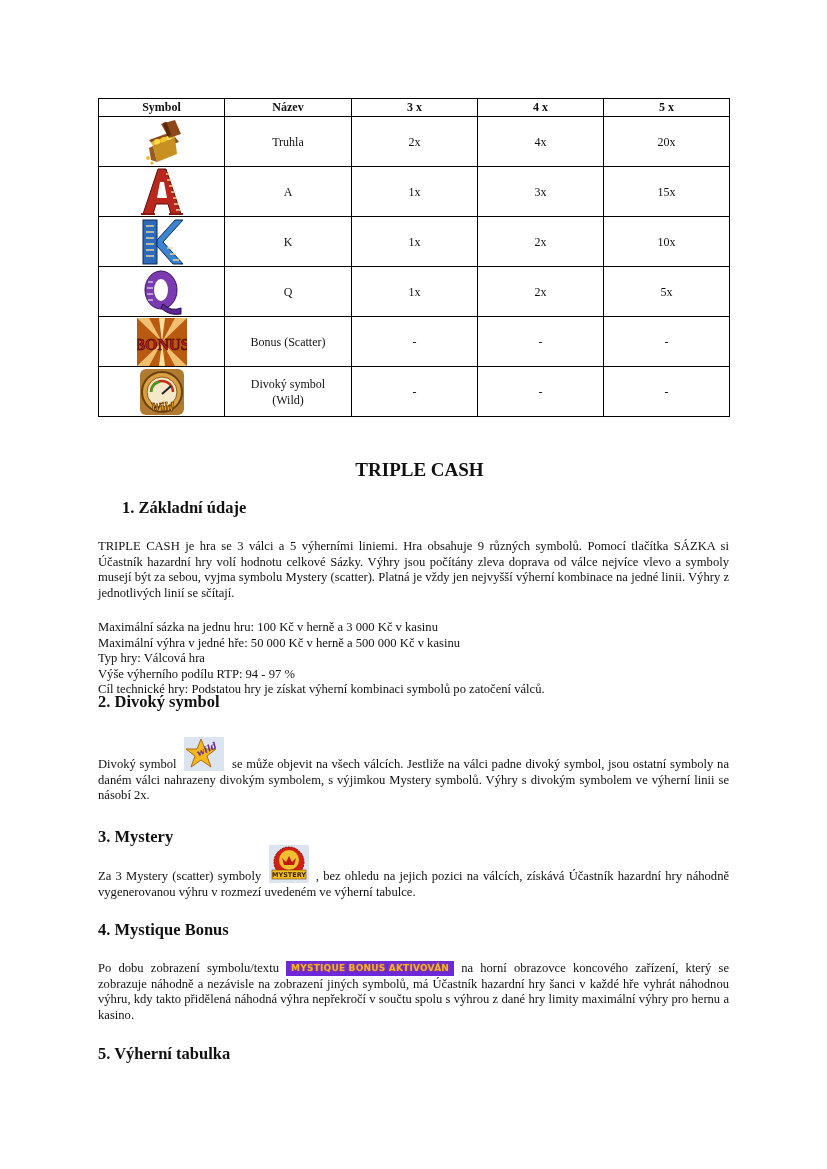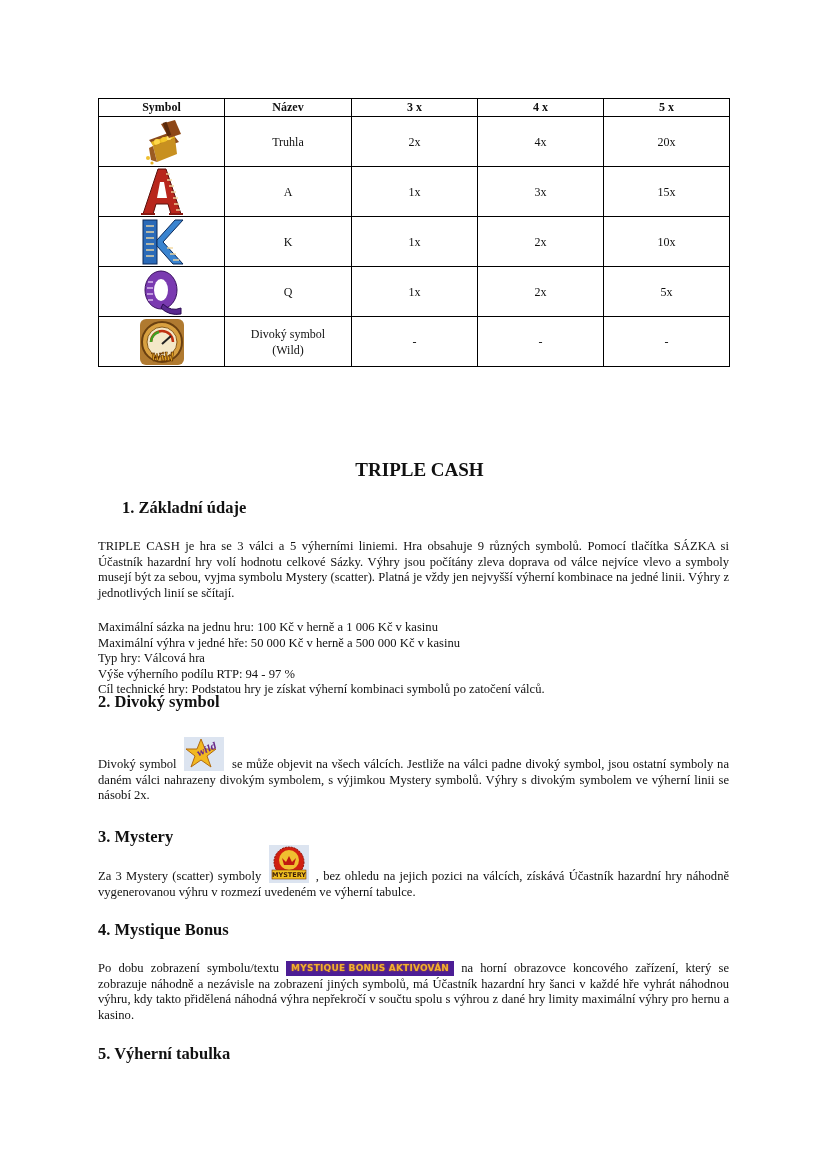--- a/index.html
+++ b/index.html
@@ -13,21 +13,21 @@
   col.c0 { width: 126px; } col.c1 { width: 127px; } col.c2 { width: 126px; } col.c3 { width: 126px; } col.c4 { width: 126px; }
   .sym { display: inline-block; width: 50px; height: 48px; vertical-align: middle; }
   .sym svg { width: 50px; height: 48px; display: block; }
 
   h1.title { position: absolute; left: 6px; width: 827px; top: 459px; margin: 0; text-align: center; font-size: 19px; font-weight: bold; }
   h2.sec { position: absolute; left: 98px; margin: 0; font-size: 16.5px; font-weight: bold; }
   p.txt { position: absolute; left: 98px; width: 631px; margin: 0; font-size: 12.6px; line-height: 15.6px; text-align: justify; }
   p.txt.left { text-align: left; }
   .infoline { display: block; }
   .inl { display: inline-block; vertical-align: bottom; }
-  .mb-badge { display: inline-block; background: #4c1d95; color: #f0b030; font-family: "DejaVu Sans", sans-serif; font-weight: bold; font-size: 9px; letter-spacing: 0.2px; padding: 2px 5px; line-height: 11px; vertical-align: 1px; text-shadow: 0 0 2px #c06010; }
+  .mb-badge { display: inline-block; background: #6d28d9; color: #f0b030; font-family: "DejaVu Sans", sans-serif; font-weight: bold; font-size: 9px; letter-spacing: 0.2px; padding: 2px 5px; line-height: 11px; vertical-align: 1px; text-shadow: 0 0 2px #c06010; }
 </style>
 </head>
 <body>
 
 <div class="page">
 
   <table class="paytable">
     <colgroup>
         <col class="c0">
         <col class="c1">
@@ -137,20 +137,40 @@
               <path d="M26,36 Q34,44 44,40 L44,46 Q32,48 24,40 Z" fill="#5a2a90" stroke="#2a0a50" stroke-width="1"></path>
             </svg>
           </span>
         </td>
         <td>Q</td>
         <td>1x</td>
         <td>2x</td>
         <td>5x</td>
       </tr>
 
+      <tr>
+        <td>
+          <span class="sym">
+            <svg viewBox="0 0 50 48">
+              <rect x="0" y="0" width="50" height="48" fill="#b85a10"></rect>
+              <polygon points="25,24 0,0 12,0" fill="#f0c070"></polygon>
+                <polygon points="25,24 50,0 38,0" fill="#f0c070"></polygon>
+              <polygon points="25,24 0,48 12,48" fill="#f0c070"></polygon>
+                <polygon points="25,24 50,48 38,48" fill="#f0c070"></polygon>
+              <polygon points="25,24 22,0 28,0" fill="#ffe0a0"></polygon>
+                <polygon points="25,24 22,48 28,48" fill="#ffe0a0"></polygon>
+              <text x="25" y="32" text-anchor="middle" font-family="Liberation Serif, serif" font-weight="bold" font-size="16" fill="#c01818" stroke="#3a0404" stroke-width="0.6">BONUS</text>
+            </svg>
+          </span>
+        </td>
+        <td>Bonus (Scatter)</td>
+        <td>-</td>
+        <td>-</td>
+        <td>-</td>
+      </tr>
 
       <tr>
         <td>
           <span class="sym">
             <svg viewBox="0 0 50 48">
               <rect x="3" y="1" width="44" height="46" rx="6" fill="#b07a30"></rect>
               <circle cx="25" cy="24" r="20" fill="#d8a040" stroke="#6a4010" stroke-width="2"></circle>
               <circle cx="25" cy="24" r="15" fill="#f4e8c8" stroke="#8a5a18" stroke-width="1"></circle>
               <path d="M14,24 A11,11 0 0 1 36,24" fill="none" stroke="#c03010" stroke-width="2.5"></path>
               <path d="M14,24 A11,11 0 0 1 22,14" fill="none" stroke="#40a020" stroke-width="2.5"></path>
@@ -168,21 +188,21 @@
         <td>-</td>
       </tr>
     </tbody>
   </table>
 
   <h1 class="title">TRIPLE CASH</h1>
 
   <h2 class="sec" style="top:498px;margin-left:24px;">1. Základní údaje</h2>
   <p class="txt" style="top:539px;">TRIPLE CASH je hra se 3 válci a 5 výherními liniemi. Hra obsahuje 9 různých symbolů. Pomocí tlačítka SÁZKA si Účastník hazardní hry volí hodnotu celkové Sázky. Výhry jsou počítány zleva doprava od válce nejvíce vlevo a symboly musejí být za sebou, vyjma symbolu Mystery (scatter). Platná je vždy jen nejvyšší výherní kombinace na jedné linii. Výhry z jednotlivých linií se sčítají.</p>
   <p class="txt left" style="top:620px;">
-    <span class="infoline">Maximální sázka na jednu hru: 100 Kč v herně a 1 006 Kč v kasinu</span>
+    <span class="infoline">Maximální sázka na jednu hru: 100 Kč v herně a 3 000 Kč v kasinu</span>
     <span class="infoline">Maximální výhra v jedné hře: 50 000 Kč v herně a 500 000 Kč v kasinu</span>
     <span class="infoline">Typ hry: Válcová hra</span>
     <span class="infoline">Výše výherního podílu RTP: 94 - 97 %</span>
     <span class="infoline">Cíl technické hry: Podstatou hry je získat výherní kombinaci symbolů po zatočení válců.</span>
   </p>
 
   <h2 class="sec" style="top:692px;">2. Divoký symbol</h2>
   <p class="txt" style="top:757px;">
     <span>Divoký symbol</span>
     <span class="inl" style="width:40px;height:34px;margin:-20px 4px 0 4px;vertical-align:-3px;">

